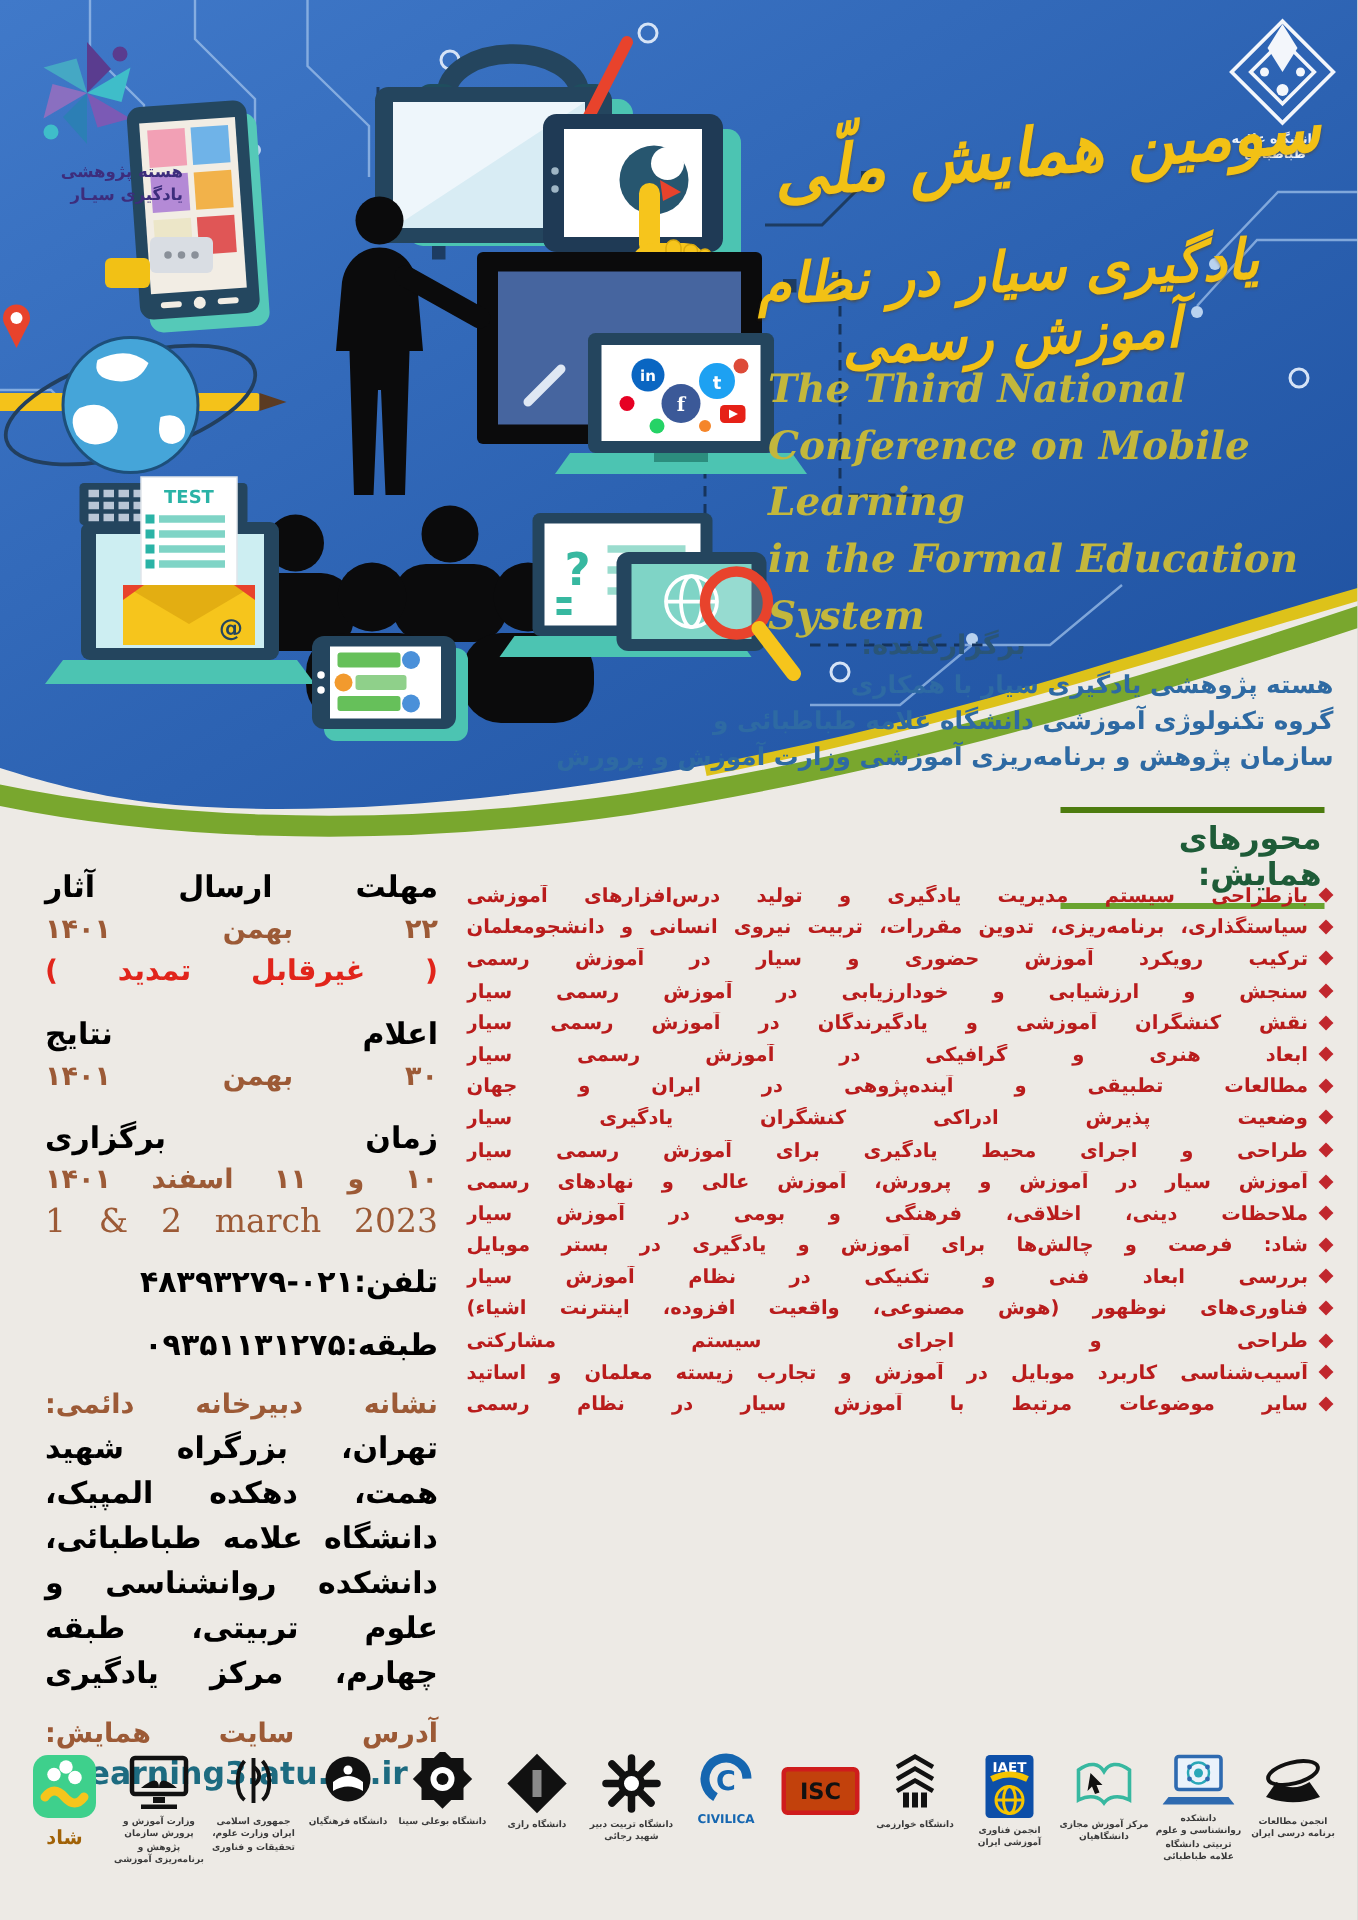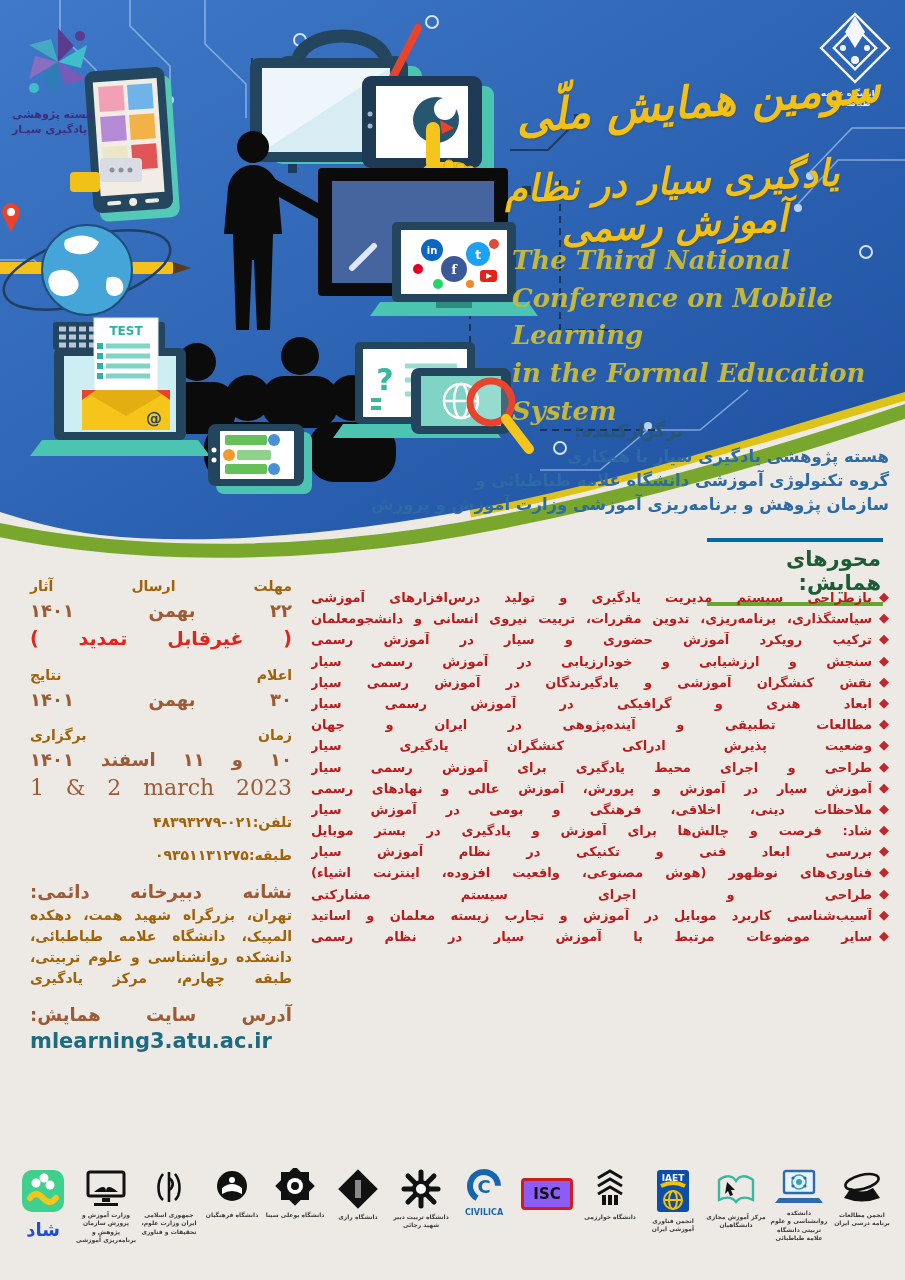--- a/index.html
+++ b/index.html
@@ -1,61 +1,61 @@
 <!DOCTYPE html>
 <html lang="fa"><head>
 <meta charset="utf-8">
 <style>
   html,body{margin:0;padding:0;background:#cfcfcf;}
   .poster{position:relative;width:905px;height:1280px;margin:0 auto;background:#edeae5;overflow:hidden;
           font-family:"DejaVu Sans",sans-serif;}
   
   .hero-svg{position:absolute;top:0;left:0;}
-  .core-logo-caption{position:absolute;top:108px;left:12px;width:110px;text-align:left;
+  .core-logo-caption{position:absolute;top:108px;left:12px;width:110px;text-align:right;
     font-size:11px;font-weight:bold;color:#3d2d7c;line-height:1.35;direction:rtl;}
   .atu-caption{position:absolute;top:88px;left:800px;width:100px;text-align:center;
     font-size:8.5px;font-weight:bold;color:#f3f6fb;direction:rtl;}
   .title-fa{position:absolute;right:22px;text-align:center;color:#f2c115;font-weight:bold;
     font-style:italic;direction:rtl;text-shadow:0 1px 2px rgba(90,60,0,.45);}
   .title-fa1{top:76px;width:370px;font-size:44px;transform:rotate(-5deg);}
   .title-fa2{top:160px;width:420px;font-size:37px;transform:rotate(-3deg);}
   .title-en{position:absolute;left:512px;top:242px;width:380px;color:#c3b73c;
     font-family:"DejaVu Serif",serif;font-style:italic;font-weight:bold;font-size:26px;line-height:1.45;}
   
   .organizer{position:absolute;right:16px;top:420px;width:520px;direction:rtl;text-align:right;}
   .organizer .org-label{font-size:18px;font-weight:bold;color:#2a5577;margin-bottom:4px;text-align:center;}
   .organizer .org-line{font-size:16.5px;font-weight:bold;color:#2e6aa3;line-height:1.45;}
   
   .topics-heading{position:absolute;right:22px;top:538px;width:172px;direction:rtl;
-    border-top:4px solid #0369a1;border-bottom:4px solid #69a42f;padding:5px 2px 7px 2px;
+    border-top:4px solid #4d7c0f;border-bottom:4px solid #69a42f;padding:5px 2px 7px 2px;
     font-size:21px;font-weight:bold;color:#1e5c38;text-align:right;}
   .topics{position:absolute;right:16px;top:590px;width:578px;list-style:none;margin:0;padding:0;direction:rtl;}
   .topic{display:flex;align-items:baseline;margin-bottom:6.2px;}
   .topic .diamond{color:#c1272d;font-size:13px;margin-left:7px;flex:0 0 auto;transform:translateY(-1px);}
   .topic .topic-text{flex:1 1 auto;font-size:13px;font-weight:bold;color:#b91c1c;
     text-align:justify;text-align-last:justify;white-space:nowrap;overflow:hidden;}
   
   .sidebar{position:absolute;left:30px;top:576px;width:262px;direction:rtl;}
   .sb{font-weight:bold;text-align:justify;text-align-last:justify;line-height:1.5;}
-  .sb.teal{color:#a16207;font-size:14px;}
+  .sb.teal{color:#000000;font-size:20px;}
   .sb.brown{color:#9c5a36;font-size:18px;}
   .sb.red{color:#e1251b;font-size:19px;}
   .sb.gap{margin-top:12px;}
   .march{font-family:"DejaVu Serif",serif;font-weight:normal;color:#9c5a36;font-size:22px;
     direction:ltr;text-align:justify;text-align-last:justify;margin-top:2px;}
   .site-url{color:#1d6b80;font-size:21px;font-weight:bold;direction:ltr;text-align:left;margin-top:1px;}
   
   .footer{position:absolute;left:0;bottom:8px;width:905px;height:110px;display:flex;
     justify-content:space-evenly;align-items:flex-start;padding:6px 10px 0 10px;box-sizing:border-box;}
   .logo{width:60px;display:flex;flex-direction:column;align-items:center;}
   .logo-caption{margin-top:3px;font-size:6px;font-weight:bold;color:#3a3a3a;text-align:center;
     direction:rtl;line-height:1.4;}
-  .logo-caption.big{font-size:18px;color:#1d4ed8;}
+  .logo-caption.big{font-size:13px;color:#a16207;}
   .logo-caption.lat{direction:ltr;font-size:8px;color:#1566b0;}
-  .isc-box{width:46px;height:26px;background:#8b5cf6;border:3px solid #cf1c1c;border-radius:4px;
+  .isc-box{width:46px;height:26px;background:#c2410c;border:3px solid #cf1c1c;border-radius:4px;
     display:flex;align-items:center;justify-content:center;font-size:15px;font-weight:bold;color:#111;
     font-family:"DejaVu Sans",sans-serif;margin-top:10px;}
 </style>
 </head>
 <body>
 
 <div class="poster">
 
   <svg class="hero-svg" width="905" height="575" viewBox="0 0 905 575">
     <defs>

